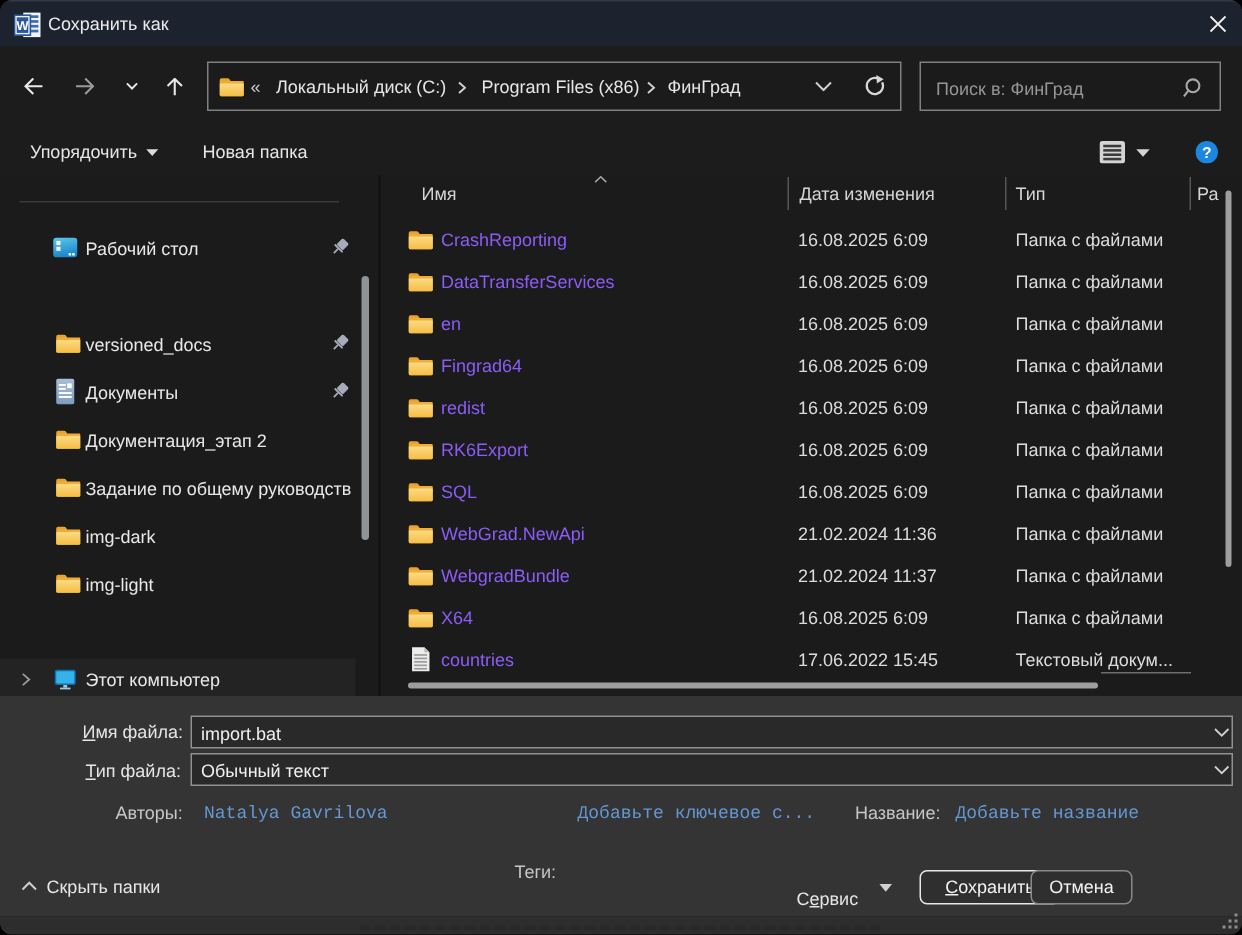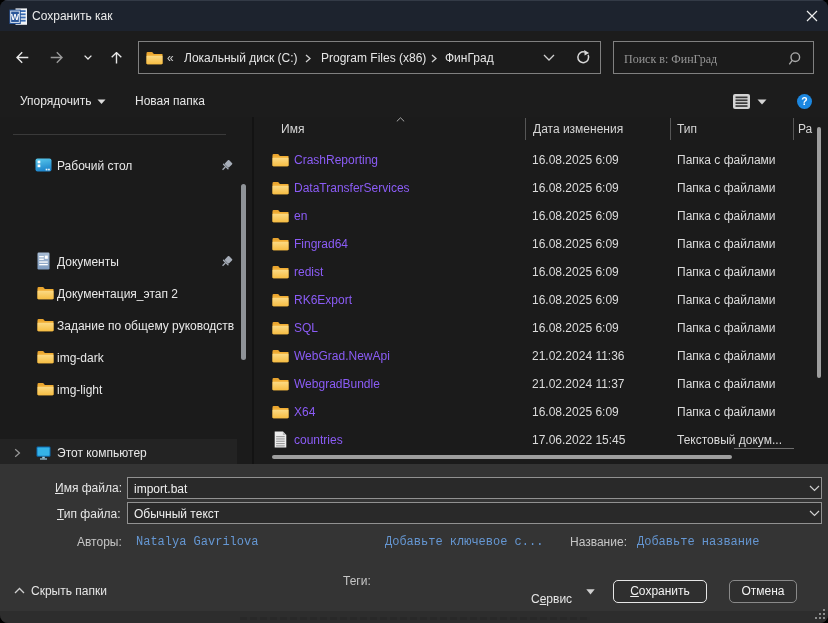--- a/index.html
+++ b/index.html
@@ -11,21 +11,21 @@
 #titlebar { position:absolute; left:0; top:0; width:828px; height:31px;
   background:#1d232e; border-top:1px solid #333a46; }
 #titletxt { position:absolute; left:32px; top:8px; font-size:12px; color:#ebebeb; }
 
 #navbar { position:absolute; left:0; top:31px; width:828px; height:55px; background:#1c1c1c; }
 #cmdbar { position:absolute; left:0; top:86px; width:828px; height:31px; background:#1c1c1c; }
 #addr { position:absolute; left:138px; top:41px; width:463px; height:33px;
   border:1px solid #808080; background:#1b1b1b; }
 #search { position:absolute; left:613px; top:41px; width:201px; height:33px;
   border:1px solid #808080; background:#1b1b1b; }
-#search .ph { position:absolute; left:10px; top:10px; font-size:12px; color:#969696;font-family:Liberation Serif, serif; }
+#search .ph { position:absolute; left:10px; top:10px; font-size:12px; color:#969696; }
 .crumb { position:absolute; top:10px; font-size:12px; color:#e6e6e6; white-space:nowrap; }
 
 .cmdtxt { position:absolute; top:94px; font-size:12px; color:#e6e6e6; }
 
 #content { position:absolute; left:0; top:117px; width:828px; height:347px; background:#1b1b1b; }
 #vsep { position:absolute; left:252px; top:117px; width:2px; height:347px; background:#131313; }
 #treesep { position:absolute; left:13px; top:134px; width:213px; height:1px; background:#3a3a3a; }
 .titem { position:absolute; left:0; width:236px; height:31px; }
 .titem .lbl { position:absolute; left:57px; top:8px; font-size:12px; color:#e8e8e8; white-space:nowrap; }
 .titem .ic { position:absolute; left:37px; top:7px; }
@@ -175,20 +175,35 @@
           </svg></span>
         <span class="lbl">Рабочий стол</span>
         <span class="pin"><svg width="13" height="13" viewBox="0 0 13 13">
             <g transform="translate(7.3 5) rotate(45)" fill="#a6adb8">
               <rect x="-2.9" y="-4.7" width="5.8" height="6" rx="1"></rect>
               <rect x="-3.8" y="1.5" width="7.6" height="1.3" rx="0.65"></rect>
               <rect x="-0.6" y="2.8" width="1.2" height="3.9"></rect>
             </g>
           </svg></span>
       </div>
+      <div class="titem" style="top:98px">
+        <span class="ic"><svg width="17" height="14" viewBox="0 0 17 14">
+            <path d="M0.5 2.3 Q0.5 1.1 1.7 1.1 L5.7 1.1 Q6.5 1.1 6.9 1.7 L8.2 3.6 L0.5 3.6 Z" fill="#e8a42f"></path>
+            <path d="M0.5 3.3 Q0.5 3 1 3 L16 3 Q16.5 3 16.5 3.6 L16.5 12.2 Q16.5 13.2 15.4 13.2 L1.6 13.2 Q0.5 13.2 0.5 12.2 Z" fill="#f0ad33"></path>
+            <path d="M0.5 4.7 L16.5 4.7 L16.5 12.2 Q16.5 13.2 15.4 13.2 L1.6 13.2 Q0.5 13.2 0.5 12.2 Z" fill="url(#fgrad)"></path>
+          </svg></span>
+        <span class="lbl">versioned_docs</span>
+        <span class="pin"><svg width="13" height="13" viewBox="0 0 13 13">
+            <g transform="translate(7.3 5) rotate(45)" fill="#a6adb8">
+              <rect x="-2.9" y="-4.7" width="5.8" height="6" rx="1"></rect>
+              <rect x="-3.8" y="1.5" width="7.6" height="1.3" rx="0.65"></rect>
+              <rect x="-0.6" y="2.8" width="1.2" height="3.9"></rect>
+            </g>
+          </svg></span>
+      </div>
       <div class="titem" style="top:130px">
         <span class="ic"><svg width="13" height="18" viewBox="0 0 13 18" style="position:relative;top:-2px">
             <defs>
               <linearGradient id="dcg" x1="0" y1="0" x2="0" y2="1">
                 <stop offset="0" stop-color="#a9bdd5"></stop>
                 <stop offset="1" stop-color="#7f9cc0"></stop>
               </linearGradient>
             </defs>
             <rect x="0.5" y="0.5" width="12" height="17" rx="1.2" fill="url(#dcg)"></rect>
             <rect x="2.2" y="4" width="4.6" height="1.3" fill="#fff"></rect>
@@ -407,21 +422,21 @@
 
   <svg class="abs" style="left:14px;top:587px" width="11" height="7" viewBox="0 0 11 7">
       <path d="M1 6 L5.5 1.5 L10 6" stroke="#d0d0d0" stroke-width="1.3" fill="none"></path>
     </svg>
   <div class="flabel" style="left:31px;top:584px">Скрыть папки</div>
   <div class="flabel" style="left:531px;top:592px">С<u>е</u>рвис</div>
   <svg class="abs" style="left:586px;top:589px" width="9" height="6" viewBox="0 0 9 6">
       <path d="M0.3 0.3 L4.5 5.5 L8.7 0.3" fill="#d0d0d0"></path>
     </svg>
   <div class="btn" style="left:613px;width:94px;border:1.5px solid #e6e6e6;line-height:20px"><u>С</u>охранить</div>
-  <div class="btn" style="left:729px;width:68px;border:1px solid #898989;line-height:21px">Отмена</div>
+  <div class="btn" style="left:687px;width:68px;border:1px solid #898989;line-height:21px">Отмена</div>
   <div id="bottomstrip"></div>
   <div id="smudge"></div>
   <div class="grip" style="left:815px;top:617px"></div>
   <div class="grip" style="left:819px;top:617px"></div>
   <div class="grip" style="left:823px;top:617px"></div>
   <div class="grip" style="left:819px;top:613px"></div>
   <div class="grip" style="left:823px;top:613px"></div>
   <div class="grip" style="left:823px;top:609px"></div>
 </div>
 

